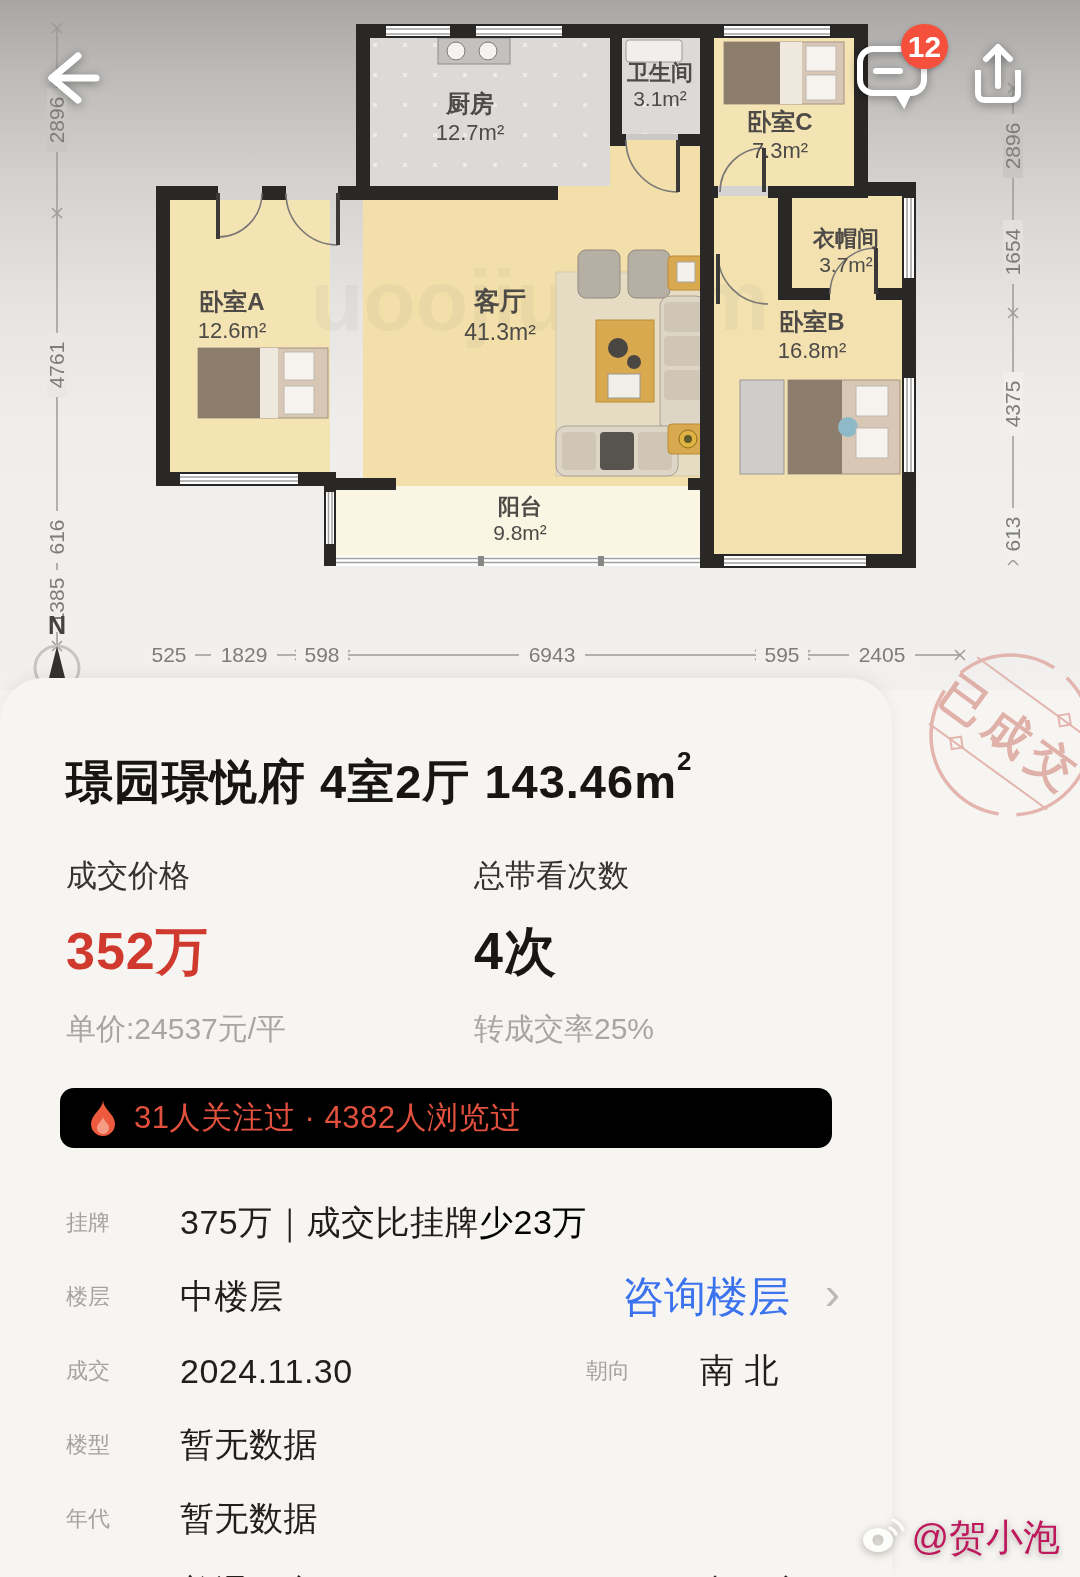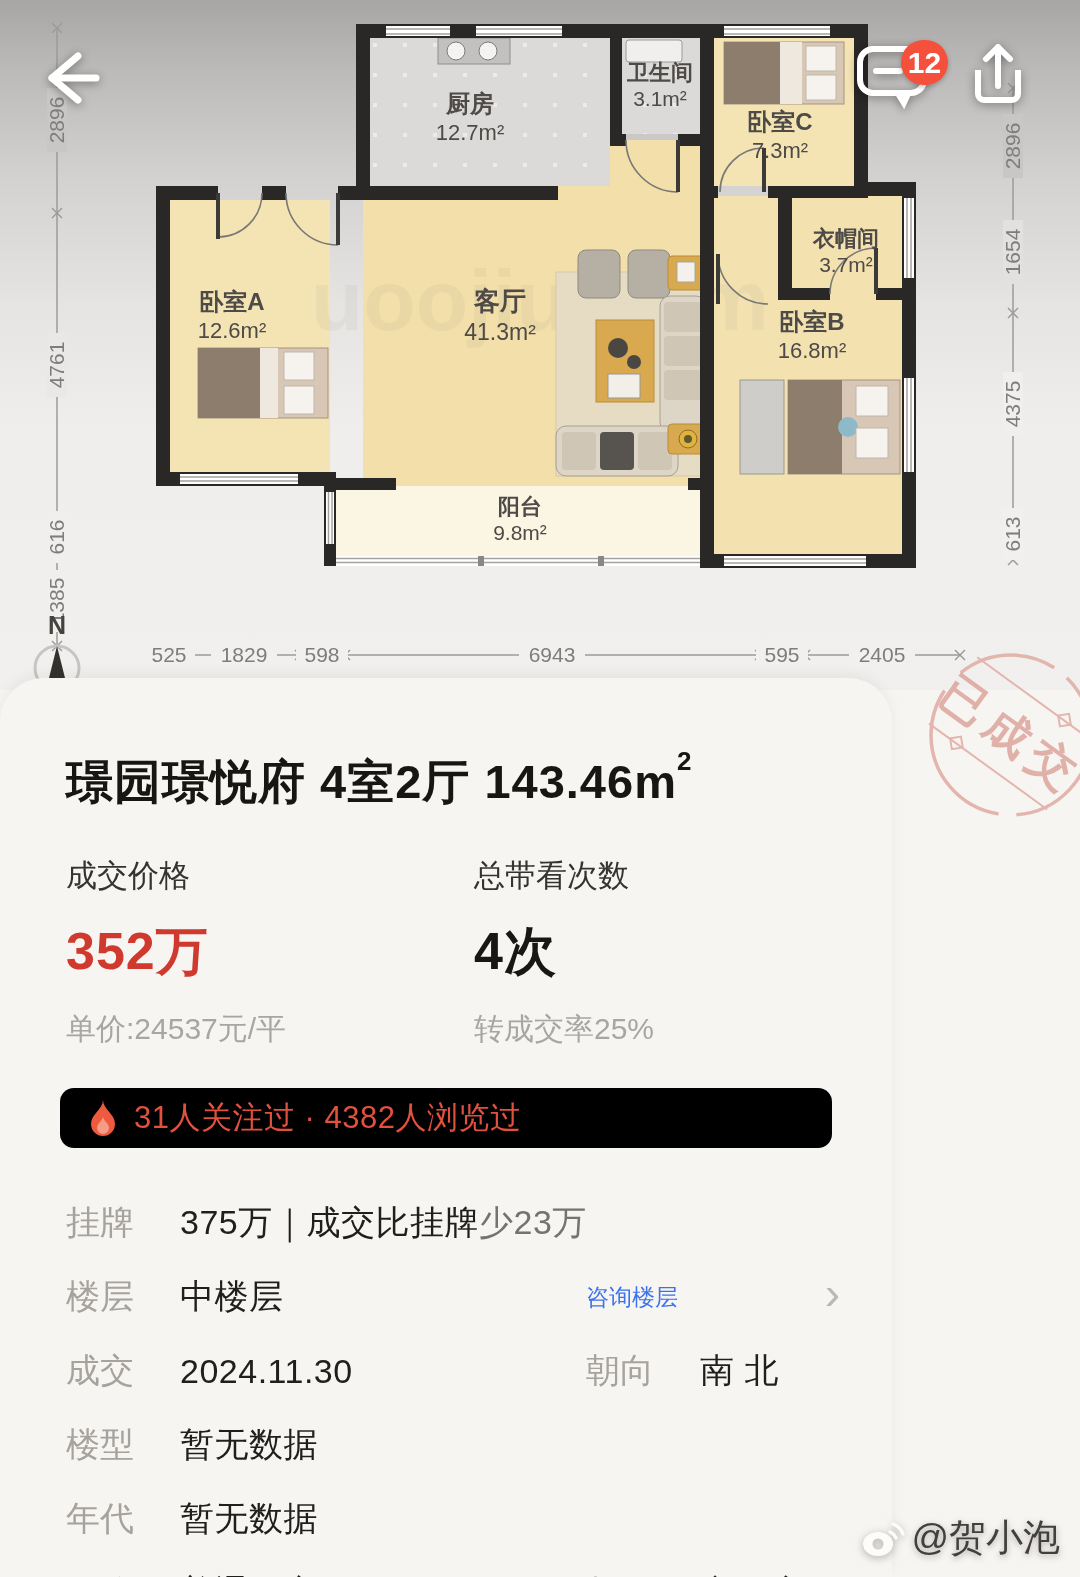--- a/index.html
+++ b/index.html
@@ -11,21 +11,21 @@
   }
   
   .plan-section{
     position:absolute;left:0;top:0;width:1080px;height:690px;
     background:linear-gradient(180deg,#a7a6a4 0%,#bbbab8 10%,#d3d2d0 26%,#e6e4e2 44%,#efeeec 62%,#f1f0ee 100%);
   }
   .plan-svg{position:absolute;left:0;top:0;}
   .icon-btn{position:absolute;background:none;border:none;padding:0;cursor:pointer;}
   .icon-btn svg{filter:drop-shadow(0 2px 5px rgba(0,0,0,.38));display:block;}
   .badge{
-    position:absolute;left:901px;top:40px;min-width:47px;height:45px;border-radius:24px;
+    position:absolute;left:901px;top:24px;min-width:47px;height:45px;border-radius:24px;
     background:#f5503c;color:#fff;font-size:30px;font-weight:700;
     display:flex;align-items:center;justify-content:center;z-index:5;
     box-shadow:0 2px 5px rgba(0,0,0,.25);
   }
   
   .card{
     position:absolute;left:0;top:678px;width:892px;height:899px;
     background:#f7f5f2;border-radius:44px 44px 0 0;
     box-shadow:0 -4px 14px rgba(0,0,0,.05);
   }
@@ -43,29 +43,29 @@
   .banner{
     margin:38px 60px 0 60px;height:60px;border-radius:14px;background:#000000;
     display:flex;align-items:center;padding-left:28px;
   }
   .banner .flame{width:30px;height:38px;flex:0 0 auto;}
   .banner .b-text{font-size:31px;color:#e2503e;font-weight:500;margin-left:16px;letter-spacing:.5px;}
   .rows{margin:38px 66px 0 66px;}
   .row{display:flex;align-items:center;height:74px;position:relative;}
   .cell{display:flex;align-items:center;}
   .cell-l{width:520px;flex:0 0 auto;}
-  .r-label{font-size:34px;color:#a6a39f;width:114px;flex:0 0 auto;}
+  .r-label{font-size:22px;color:#a6a39f;width:114px;flex:0 0 auto;}
   .r-value{font-size:34px;color:#201f1d;font-weight:500;letter-spacing:.5px;}
-  .hl-green{color:#737373;font-weight:500;text-align:right;}
-  .link-blue{font-size:23px;color:#3b72ee;font-weight:500;}
+  .hl-green{color:#000000;font-weight:500;text-align:right;}
+  .link-blue{font-size:42px;color:#3b72ee;font-weight:500;margin-left:36px;}
   .row .chevron{position:absolute;right:-14px;top:50%;transform:translateY(-58%);font-size:46px;color:#bcb9b5;font-weight:400;}
   
   .watermark{
-    position:absolute;right:20px;bottom:14px;display:flex;align-items:center;z-index:7;
-    color:#404040;text-shadow:0 2px 6px rgba(125,118,110,.65);font-size:37px;font-weight:500;
+    position:absolute;right:20px;bottom:14px;display:flex;z-index:7;
+    color:#be185d;text-shadow:0 2px 6px rgba(125,118,110,.65);font-size:37px;font-weight:500;
   }
   .watermark svg{margin-right:6px;filter:drop-shadow(0 2px 4px rgba(125,118,110,.55));}
 </style>
 </head>
 <body>
 
 <div class="plan-section">
   <svg class="plan-svg" width="1080" height="690" viewBox="0 0 1080 690">
     <defs>
       <pattern id="tile" width="30" height="30" patternUnits="userSpaceOnUse">

